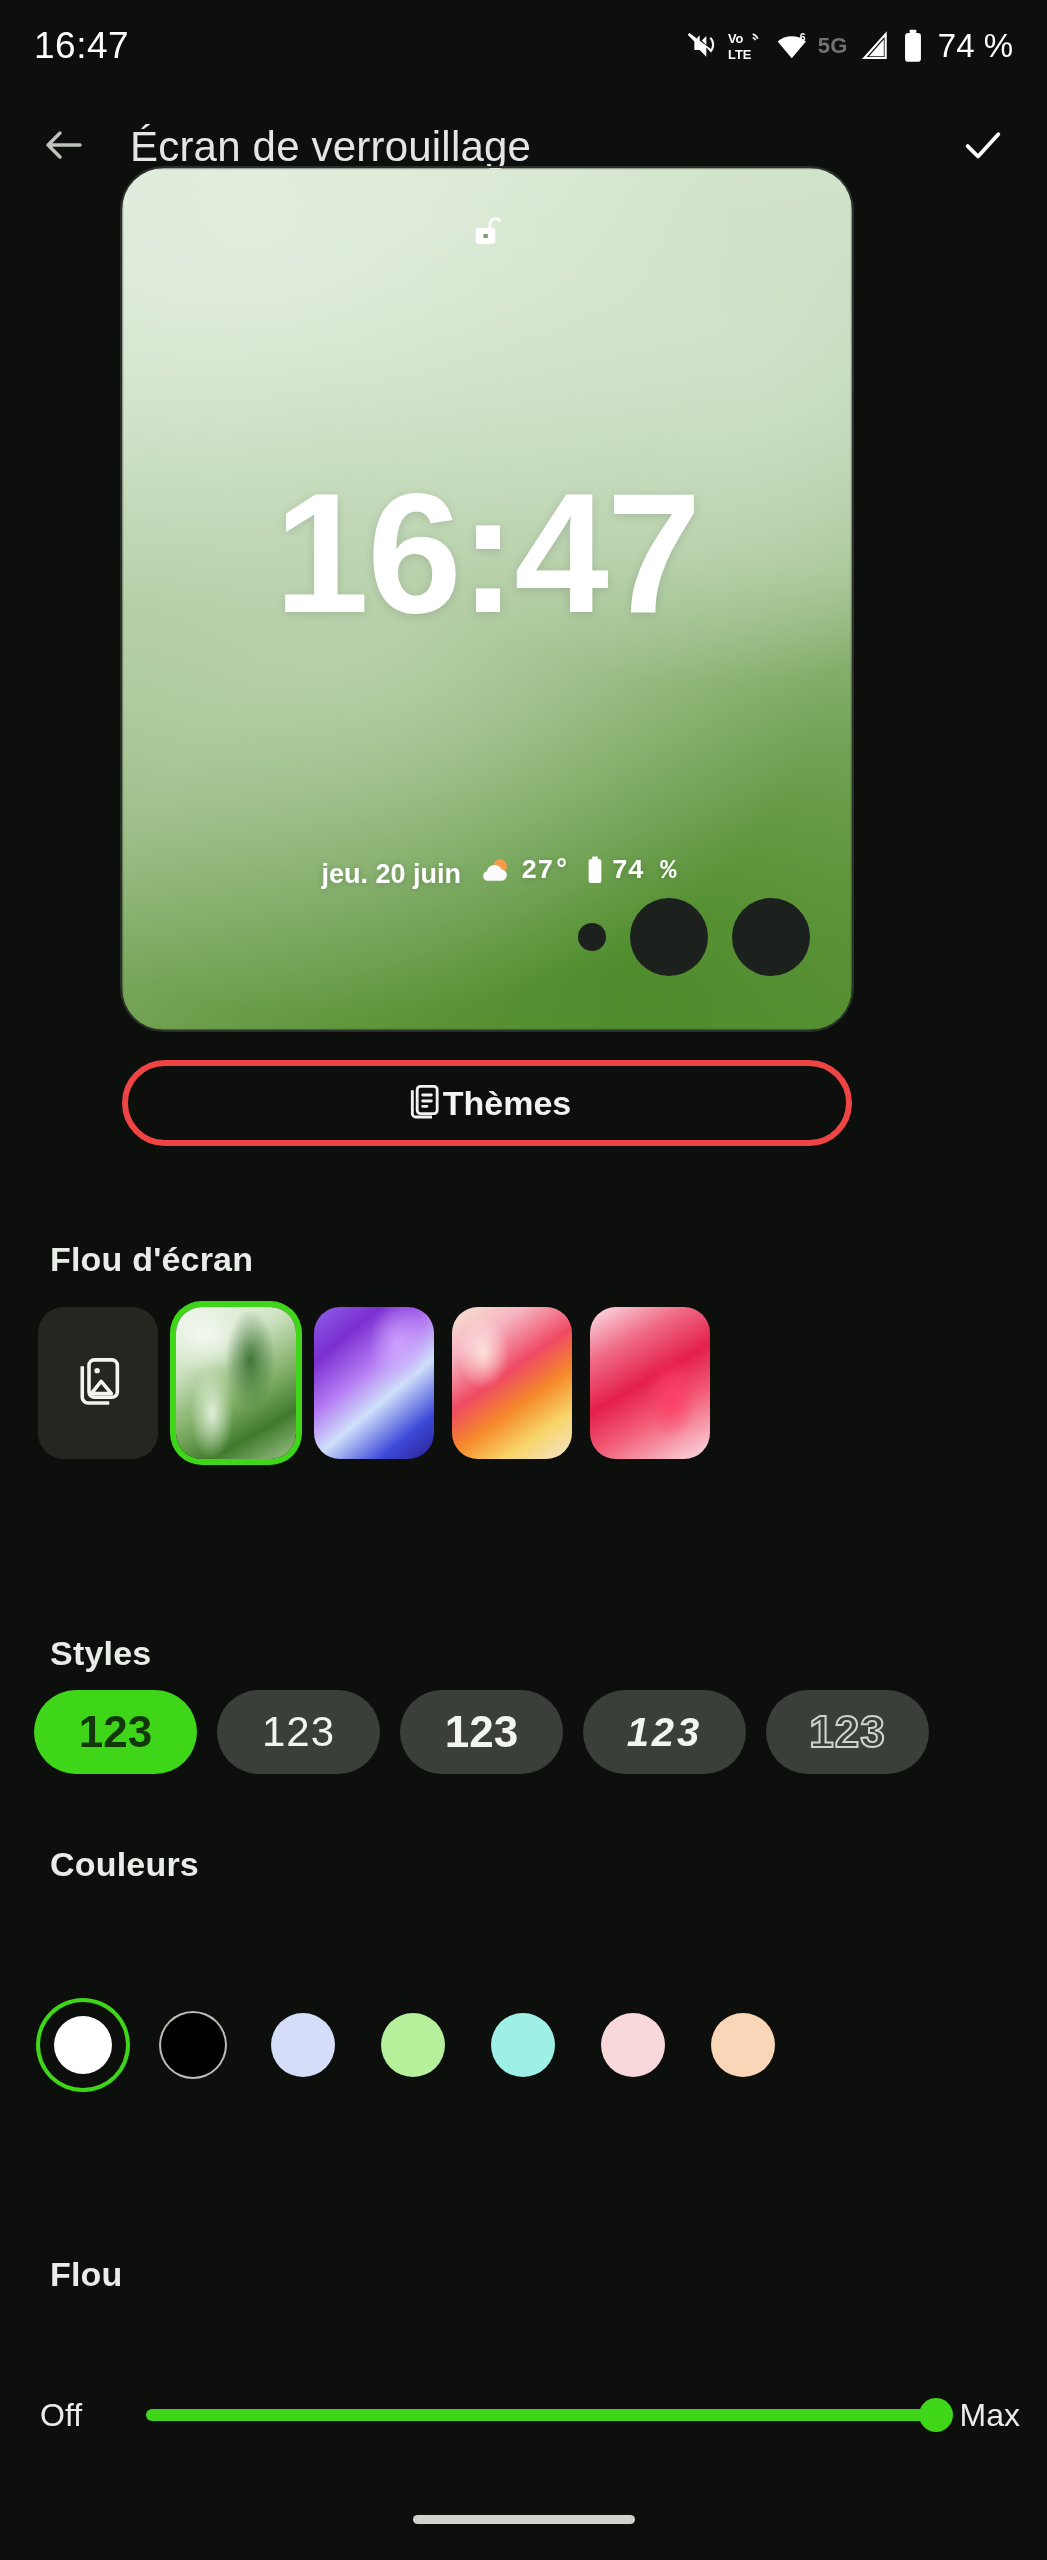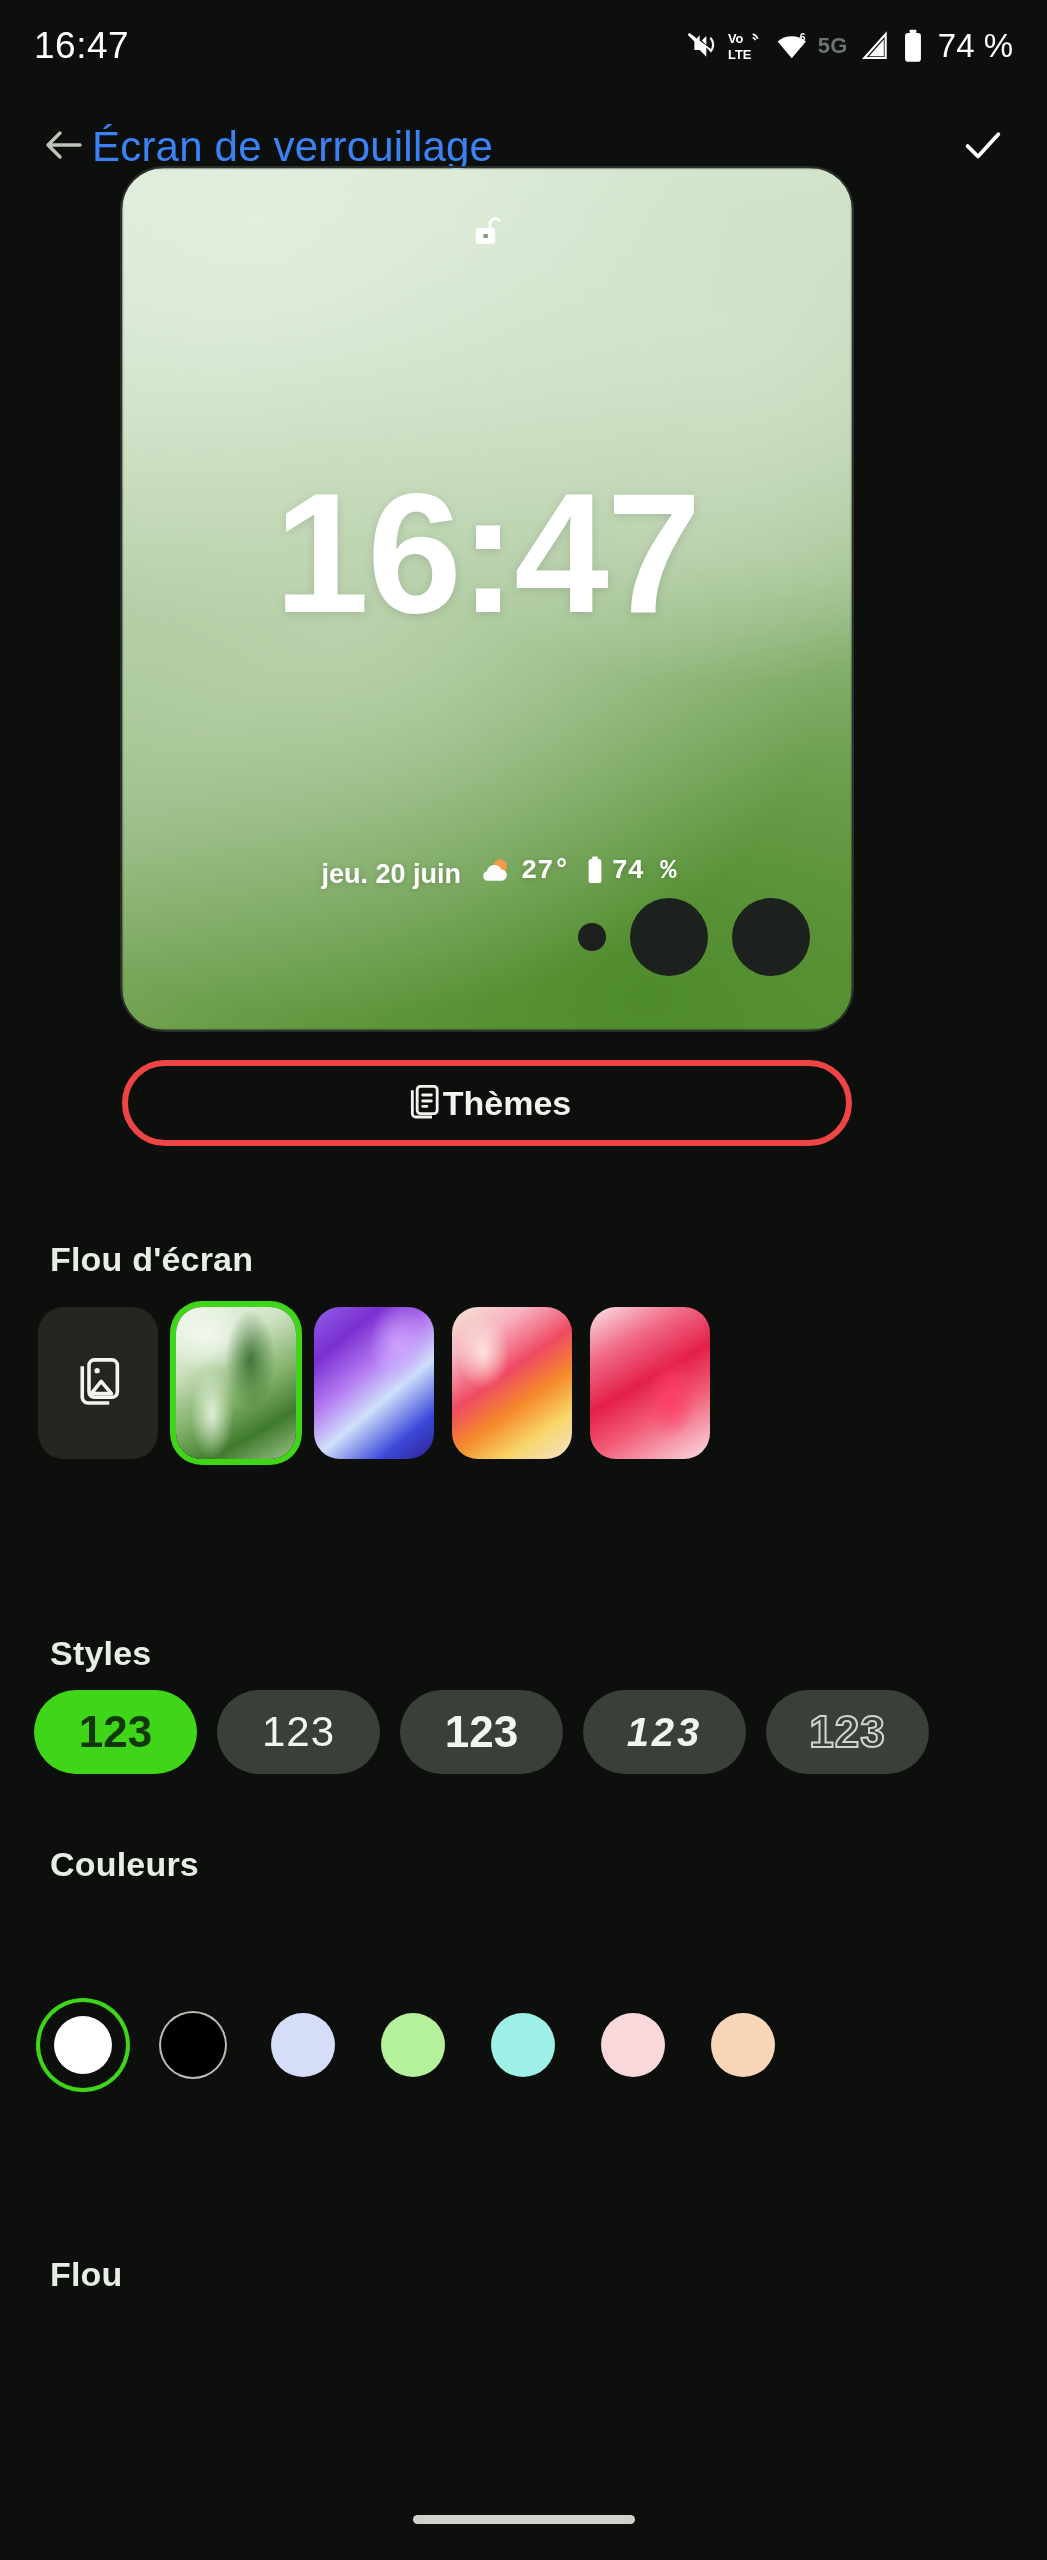--- a/index.html
+++ b/index.html
@@ -23,21 +23,21 @@
   .sb-5g { color:#6f736f; font-size:22px; font-weight:700; letter-spacing:.3px; margin-left:-2px;}
   .sb-batt { color:#fff; font-size:33px; margin-left:3px; white-space:nowrap;}
 
   
   .appbar {
     position:absolute; top:92px; left:0; width:100%; height:110px;
     display:flex; align-items:center; padding:0 36px;
   }
   .back-btn { width:56px; height:56px; display:flex; align-items:center; justify-content:center; }
   .appbar-title {
-    color:#3b82f6; font-size:42px; flex:1;
+    color:#e5e5e5; font-size:42px; margin-left:38px; flex:1;
     letter-spacing:.2px;
   }
   .check-btn { width:56px; height:56px; display:flex; align-items:center; justify-content:center; }
 
   
   .preview {
     position:absolute; left:122px; top:168px; width:730px; height:862px;
     border-radius:42px; overflow:hidden;
     box-shadow:0 0 0 2px #2b2f2b;
   }
@@ -361,15 +361,23 @@
     </div>
     <div class="swatch-wrap">
       <div class="swatch" style="background:#f9d8dc"></div>
     </div>
     <div class="swatch-wrap">
       <div class="swatch" style="background:#fad6b8"></div>
     </div>
   </div>
 
   <div class="section-title" id="h-blur">Flou</div>
+  <div class="blur-row">
+    <div class="blur-label">Off</div>
+    <div class="blur-track">
+      <div class="blur-fill" id="blur-fill" style="width: 100%;"></div>
+      <div class="blur-thumb" id="blur-thumb" style="left: 100%;"></div>
+    </div>
+    <div class="blur-label right">Max</div>
+  </div>
 
   <div class="nav-handle"></div>
 </div>
 
 </body></html>

